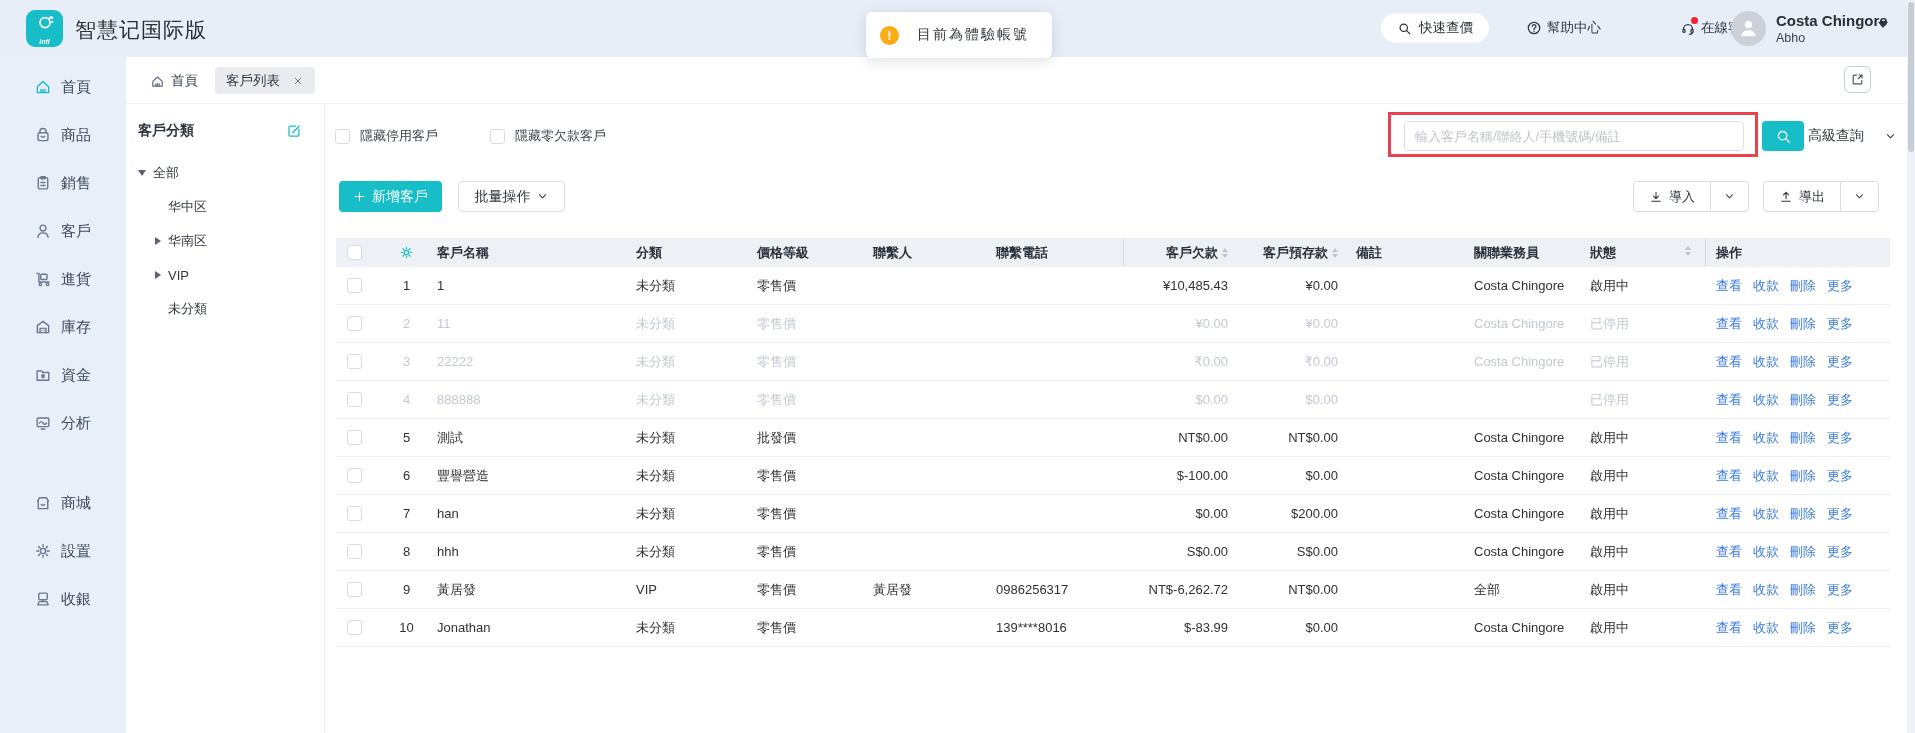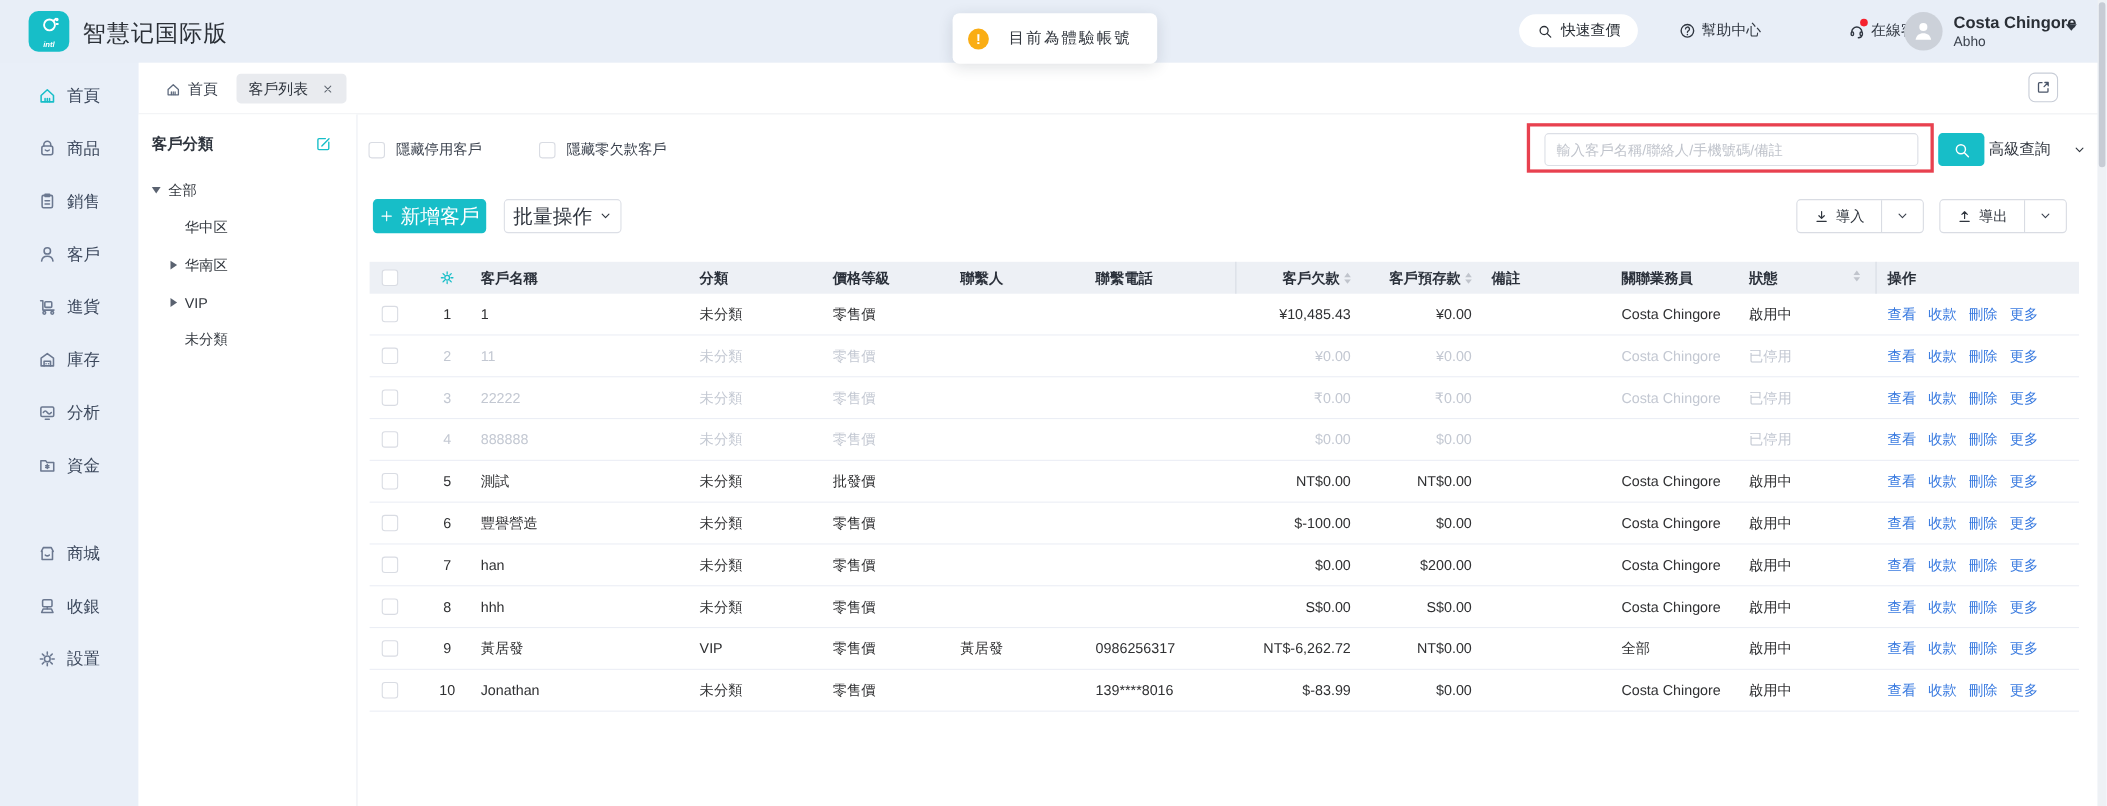--- a/index.html
+++ b/index.html
@@ -71,21 +71,21 @@
   .cbx{width:15px;height:15px;border:1px solid #d9dce3;border-radius:3px;background:#fff;flex:none;cursor:pointer}
   .filter{position:absolute;top:70px;display:flex;align-items:center;gap:10px;font-size:13px;color:#3a414d;cursor:pointer}
   .f1{left:209px}.f2{left:364px}
   .annot-box{position:absolute;left:1262px;top:55px;width:370px;height:45px;border:3px solid var(--annot);z-index:20;pointer-events:none}
   .search-input{position:absolute;left:1278px;top:64px;width:340px;height:30px;border:1px solid var(--border);border-radius:4px;padding:0 10px;font-size:13px;color:var(--txt);font-family:inherit;outline:none}
   .search-input::placeholder{color:#c0c4cc}
   .search-btn{position:absolute;left:1636px;top:64px;width:42px;height:30px;border:none;border-radius:4px;background:var(--brand);color:#fff;display:flex;align-items:center;justify-content:center;cursor:pointer}
   .advanced{position:absolute;left:1682px;top:70px;display:flex;align-items:center;gap:20px;font-size:14px;color:#2f353e;cursor:pointer}
 
   
-  .btn{position:absolute;top:124px;height:31px;border-radius:4px;display:flex;align-items:center;justify-content:center;font-size:18px;cursor:pointer}
+  .btn{position:absolute;top:124px;height:31px;border-radius:4px;display:flex;align-items:center;justify-content:center;font-size:14px;cursor:pointer}
   .btn-add{left:213px;width:103px;background:var(--brand);color:#fff;gap:6px;border:none}
   .btn-batch{left:332px;width:107px;background:#fff;border:1px solid var(--border);color:#2f353e;gap:5px}
   .split{position:absolute;top:124px;height:31px;border:1px solid #d9dce3;border-radius:4px;display:flex;background:#fff;color:#2f353e}
   .split-imp{left:1507px}.split-exp{left:1637px}
   .split-main{width:76px;display:flex;align-items:center;justify-content:center;gap:6px;font-size:13px;cursor:pointer}
   .split-chev{width:38px;display:flex;align-items:center;justify-content:center;border-left:1px solid #d9dce3;cursor:pointer;color:#3a414d}
 
   
   .tbl{position:absolute;left:210px;top:181px;width:1554px}
   .trow{display:flex;align-items:flex-start}
@@ -234,64 +234,64 @@
           <path d="M3 13V6.8L8 3l5 3.8V13z"></path>
           <path d="M5.4 13V9.2h5.2V13"></path>
           <path d="M7 11.2h.01M9 11.2h.01"></path>
         </svg>
       </span>
       <span>庫存</span>
     </div>
     <div class="side-item">
       <span class="icn">
         <svg width="18" height="18" viewBox="0 0 16 16">
+          <path d="M2.8 4.4h4l1 1.4h5.4v6.8H2.8z"></path>
+          <path d="M8 7.4v3.2M6.7 8.3h2.6M6.7 9.7h2.6"></path>
+        </svg>
+      </span>
+      <span>資金</span>
+    </div>
+    <div class="side-item">
+      <span class="icn">
+        <svg width="18" height="18" viewBox="0 0 16 16">
           <rect x="2.8" y="3.6" width="10.4" height="7.6" rx="1"></rect>
           <path d="M4.8 8q1.6-2.4 3.2 0t3.2 0"></path>
           <path d="M6.4 13.4h3.2"></path>
         </svg>
       </span>
       <span>分析</span>
     </div>
-    <div class="side-item">
-      <span class="icn">
-        <svg width="18" height="18" viewBox="0 0 16 16">
-          <path d="M2.8 4.4h4l1 1.4h5.4v6.8H2.8z"></path>
-          <path d="M8 7.4v3.2M6.7 8.3h2.6M6.7 9.7h2.6"></path>
-        </svg>
-      </span>
-      <span>資金</span>
-    </div>
     <div class="side-item gap">
       <span class="icn">
         <svg width="18" height="18" viewBox="0 0 16 16">
           <path d="M3.2 6.4 4.8 3.4h6.4l1.6 3"></path>
           <path d="M3.8 6.4V13h8.4V6.4"></path>
           <path d="M6.4 9.4q1.6 1.3 3.2 0"></path>
         </svg>
       </span>
       <span>商城</span>
     </div>
     <div class="side-item">
       <span class="icn">
         <svg width="18" height="18" viewBox="0 0 16 16">
+          <circle cx="8" cy="8" r="2.3"></circle>
+          <path d="M8 2.4v1.9M8 11.7v1.9M2.4 8h1.9M11.7 8h1.9M4 4l1.35 1.35M10.65 10.65 12 12M12 4l-1.35 1.35M5.35 10.65 4 12"></path>
+        </svg>
+      </span>
+      <span>設置</span>
+    </div>
+    <div class="side-item">
+      <span class="icn">
+        <svg width="18" height="18" viewBox="0 0 16 16">
           <rect x="4.2" y="2.8" width="7.6" height="5.8" rx="1"></rect>
           <path d="M8 8.6v1.6"></path>
           <path d="M3.4 13.2l1.2-2.9h6.8l1.2 2.9z"></path>
         </svg>
       </span>
       <span>收銀</span>
-    </div>
-    <div class="side-item">
-      <span class="icn">
-        <svg width="18" height="18" viewBox="0 0 16 16">
-          <circle cx="8" cy="8" r="2.3"></circle>
-          <path d="M8 2.4v1.9M8 11.7v1.9M2.4 8h1.9M11.7 8h1.9M4 4l1.35 1.35M10.65 10.65 12 12M12 4l-1.35 1.35M5.35 10.65 4 12"></path>
-        </svg>
-      </span>
-      <span>設置</span>
     </div>
   </aside>
 
 <div class="main">
   <div class="tabbar">
     <div class="tab-home">
       <span class="icn">
           <svg width="15" height="15" viewBox="0 0 16 16">
             <path d="M3 7.8 8 3.2l5 4.6V13H3z"></path>
             <path d="M6.2 10.2v2.6M8 10.2v2.6M9.8 10.2v2.6"></path>

